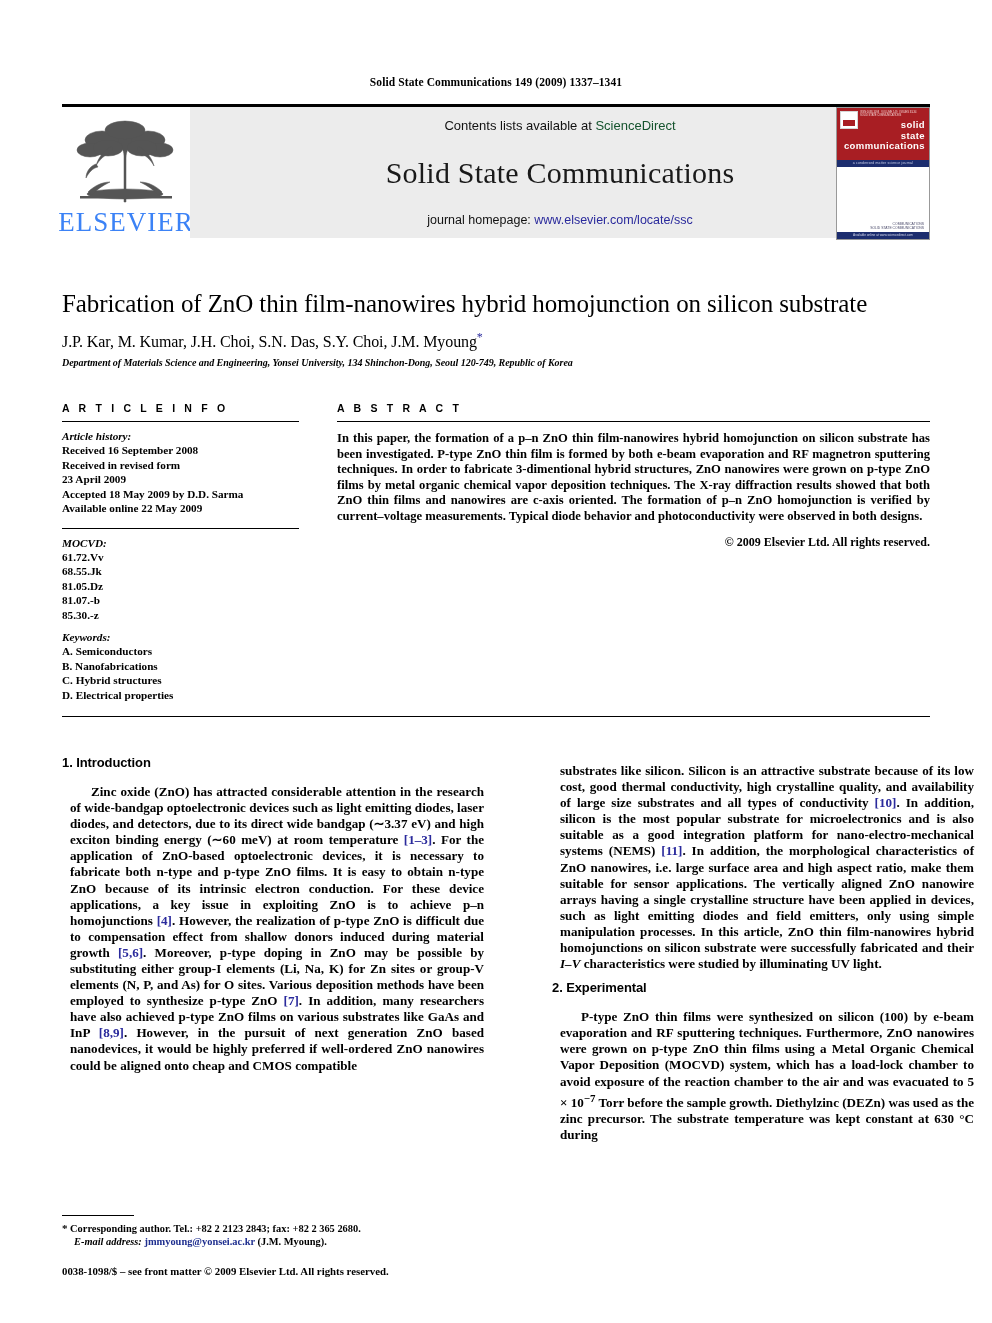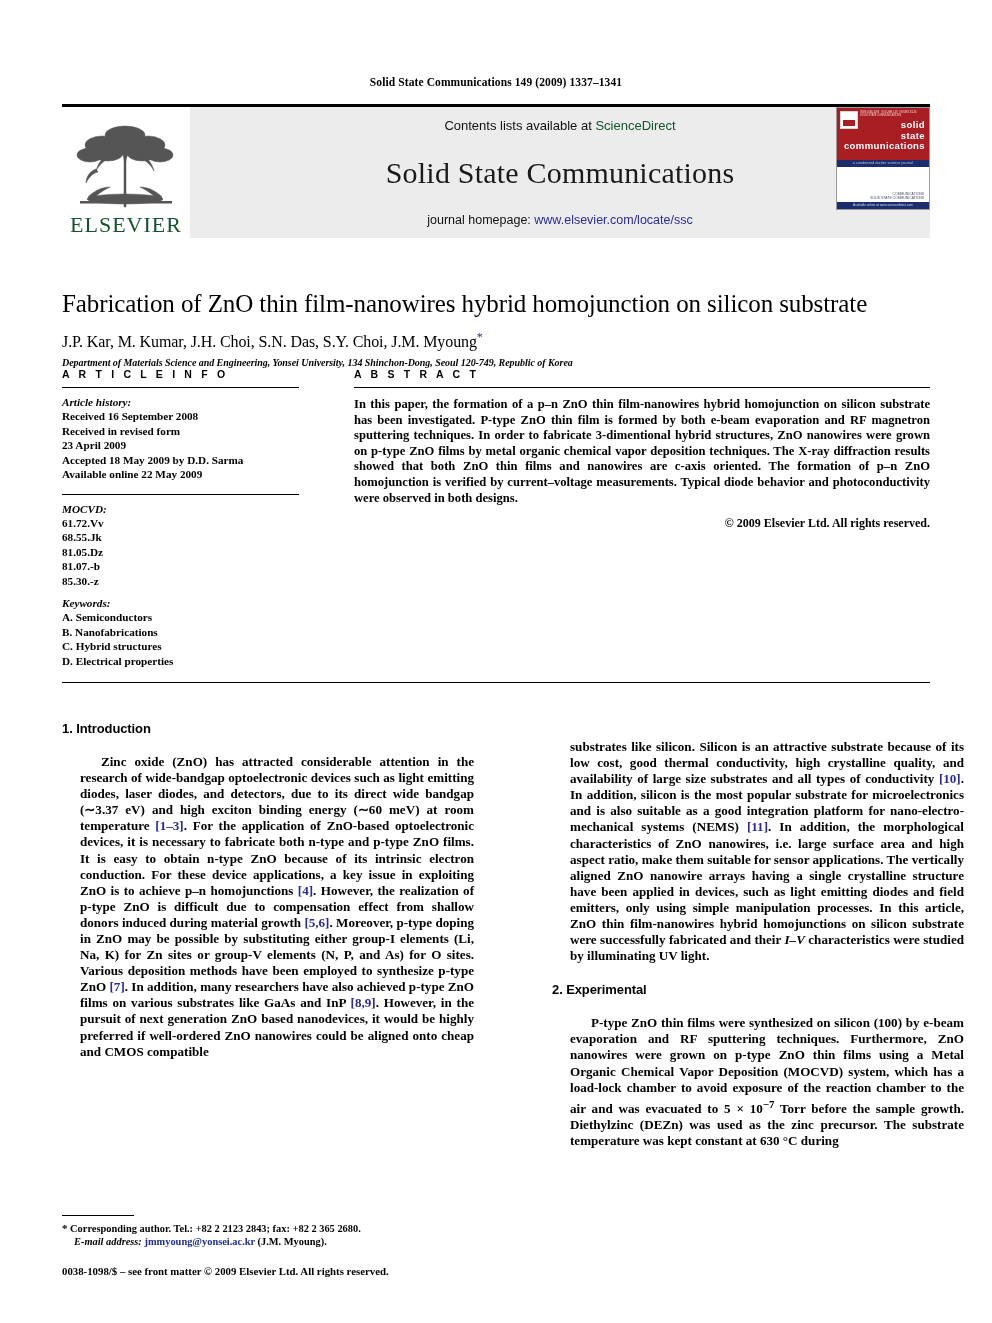--- a/index.html
+++ b/index.html
@@ -63,23 +63,23 @@
     flex-direction: column;
     align-items: center;
     justify-content: flex-end;
     background: #fff;
     padding-bottom: 2px;
     box-sizing: border-box;
   }
   .tree-svg { display:block; }
   .elsevier-word {
     font-family: "Liberation Serif", serif;
-    font-size: 22px;
+    font-size: 27px;
     letter-spacing: 1px;
-    color: #14532d;
+    color: #3b82f6;
     line-height: 1;
     margin-top: 1px;
   }
   .header-center {
     flex: 1 1 auto;
     background: #ececec;
     display: flex;
     flex-direction: column;
     justify-content: space-between;
     align-items: center;
@@ -105,21 +105,21 @@
     font-family: "Liberation Sans", sans-serif;
     font-size: 12.5px;
     color: #111;
   }
   .homepage-line .url { color:#2a2a9c; }
   .cover-thumb {
     position: absolute;
     top: 3px;
     right: 0;
     width: 94px;
-    height: 103px;
+    height: 133px;
     border: 1px solid #999;
     background: #fff;
     box-sizing: border-box;
     overflow: hidden;
   }
   .cover-top {
     height: 52px;
     background: #a81e23;
     position: relative;
   }
@@ -195,22 +195,23 @@
     font-family: "Liberation Serif", serif;
     font-style: italic;
     font-weight: bold;
     font-size: 10px;
     margin-top: 6px;
     letter-spacing: -0.05px;
   }
 
   
   .info-abstract {
+    margin-top: 34px;
     display: flex;
-    gap: 55px;
+    gap: 38px;
   }
   .col-info { width: 237px; flex: 0 0 237px; }
   .col-abstract { flex: 1 1 auto; }
 
   .sec-label {
     font-family: "Liberation Sans", sans-serif;
     font-weight: bold;
     font-size: 10.5px;
     letter-spacing: 3.2px;
   }
@@ -267,21 +268,21 @@
     margin: 0 0 14px 0;
     letter-spacing: -0.1px;
   }
   .para {
     font-family: "Liberation Serif", serif;
     font-size: 13.1px;
     line-height: 16.1px;
     text-align: justify;
     font-weight: bold;
     text-indent: 21px;
-    margin: 18px;
+    margin: 8px;
   }
   .para.cont { text-indent: 0; }
   .ref { color: #2a2a9c; }
   .sec-heading.exp { margin-bottom: 14px; }
 
   
   .footnote-area {
     position: absolute;
     left: 62px;
     bottom: 44px;

